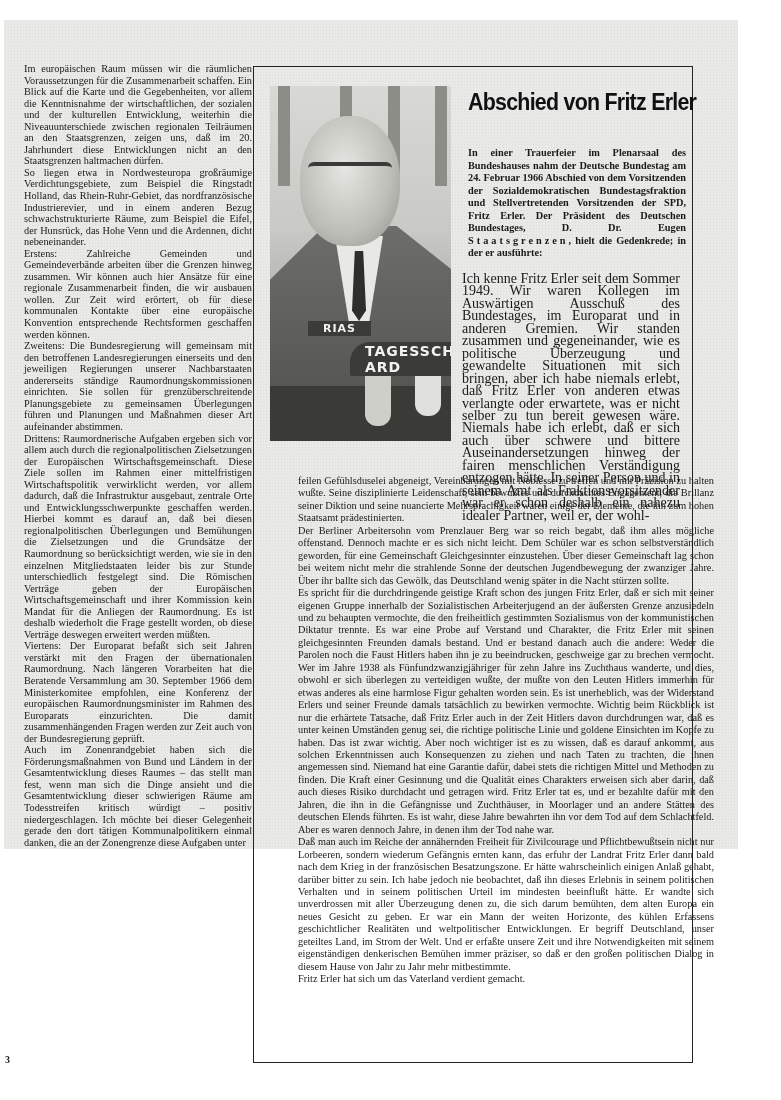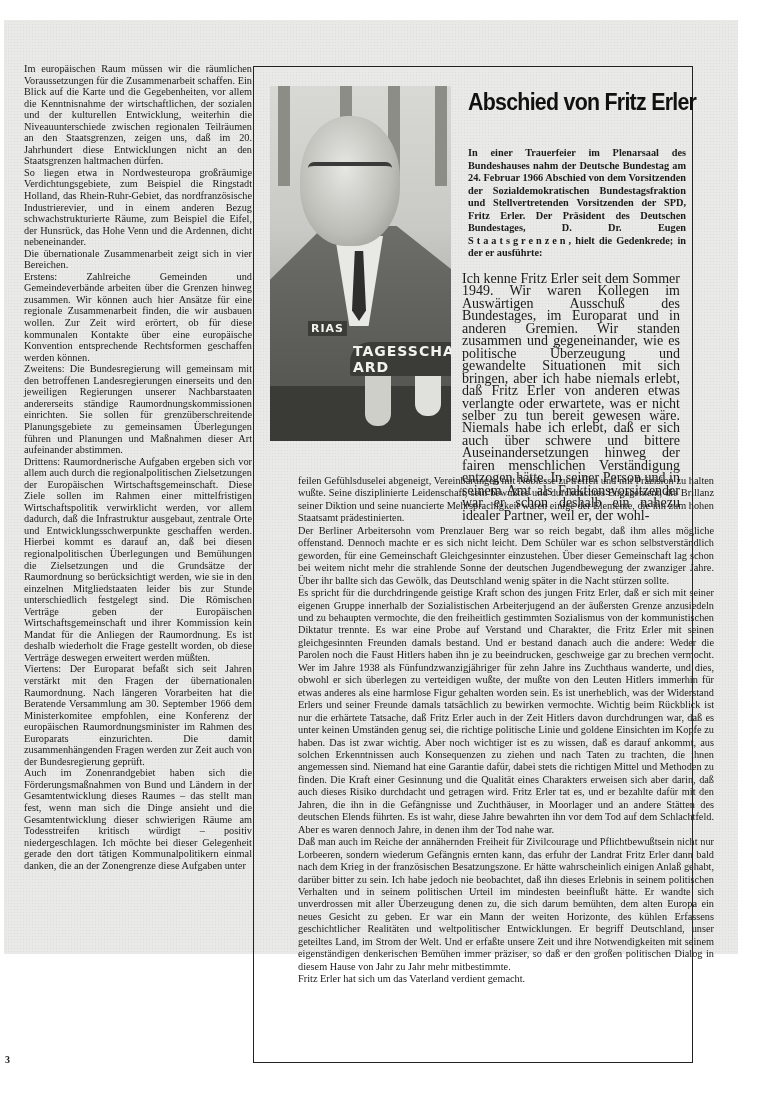--- a/index.html
+++ b/index.html
@@ -3,21 +3,21 @@
 <meta charset="utf-8">
 <style>
   html, body { margin: 0; padding: 0; }
   body {
     width: 781px; height: 1100px; position: relative; overflow: hidden;
     background: #ffffff;
     font-family: "DejaVu Serif", "Liberation Serif", serif;
     color: #1a1a1a;
   }
   .page {
-    position: absolute; left: 4px; top: 20px; width: 734px; height: 934px;
+    position: absolute; left: 4px; top: 20px; width: 734px; height: 829px;
     background: #e9e9e7;
     background-image: radial-gradient(rgba(0,0,0,0.05) 1px, transparent 1px);
     background-size: 3px 3px;
   }
   .left-col {
     position: absolute; left: 20px; top: 43px; width: 228px;
     font-family: "Liberation Serif", serif;
     font-size: 10.3px; line-height: 11.55px; text-align: justify;
     hyphens: manual;
   }
@@ -53,21 +53,21 @@
   .photo .shirt {
     position: absolute; left: 65px; top: 150px; width: 48px; height: 90px;
     background: #e8e8e4; clip-path: polygon(0 0, 100% 0, 70% 100%, 30% 100%);
   }
   .photo .tie {
     position: absolute; left: 82px; top: 165px; width: 14px; height: 70px;
     background: #2e2e2c; clip-path: polygon(20% 0, 80% 0, 100% 85%, 50% 100%, 0 85%);
   }
   .photo .mic-label {
     position: absolute; font-family: "DejaVu Sans", sans-serif; font-weight: bold;
-    color: #f2f2ee; background: #3b3b38; padding: 1px 3px; font-size: 11px; letter-spacing: 1px;
+    color: #f2f2ee; background: #3b3b38; padding: 1px 15px; font-size: 11px; letter-spacing: 1px;
   }
   .photo .mic1 { left: 38px; top: 235px; }
   .photo .mic2 { left: 80px; top: 256px; font-size: 14px; border-radius: 20px 20px 2px 2px; }
   .photo .mic-body {
     position: absolute; width: 26px; height: 60px; border-radius: 12px; background: #cfcfca;
   }
   .photo .table { position: absolute; left: 0; top: 300px; width: 181px; height: 55px; background: #3a3a37; }
   .title {
     position: absolute; left: 214px; top: 22px; width: 220px;
     font-family: "Liberation Sans", sans-serif; font-weight: bold;
@@ -93,21 +93,20 @@
   .body-narrow p, .body-wide p, .intro p { margin: 0; }
 </style>
 </head>
 <body>
 
 <div class="page">
 
   <div class="left-col">
     <p>Im europäischen Raum müssen wir die räumlichen Voraussetzungen für die Zusammenarbeit schaffen. Ein Blick auf die Karte und die Gegebenheiten, vor allem die Kenntnisnahme der wirtschaftlichen, der sozialen und der kulturellen Entwicklung, weiterhin die Niveauunterschiede zwischen regionalen Teilräumen an den Staatsgrenzen, zeigen uns, daß im 20. Jahrhundert diese Entwicklungen nicht an den Staatsgrenzen haltmachen dürfen.</p>
     <p>So liegen etwa in Nordwesteuropa großräumige Verdichtungsgebiete, zum Beispiel die Ringstadt Holland, das Rhein-Ruhr-Gebiet, das nordfranzösische Industrierevier, und in einem anderen Bezug schwachstrukturierte Räume, zum Beispiel die Eifel, der Hunsrück, das Hohe Venn und die Ardennen, dicht nebeneinander.</p>
-    <p>Die übernationale Zusammenarbeit zeigt sich in vier Bereichen.</p>
     <p>Erstens: Zahlreiche Gemeinden und Gemeindeverbände arbeiten über die Grenzen hinweg zusammen. Wir können auch hier Ansätze für eine regionale Zusammenarbeit finden, die wir ausbauen wollen. Zur Zeit wird erörtert, ob für diese kommunalen Kontakte über eine europäische Konvention entsprechende Rechtsformen geschaffen werden können.</p>
     <p>Zweitens: Die Bundesregierung will gemeinsam mit den betroffenen Landesregierungen einerseits und den jeweiligen Regierungen unserer Nachbarstaaten andererseits ständige Raumordnungskommissionen einrichten. Sie sollen für grenzüberschreitende Planungsgebiete zu gemeinsamen Überlegungen führen und Planungen und Maßnahmen dieser Art aufeinander abstimmen.</p>
     <p>Drittens: Raumordnerische Aufgaben ergeben sich vor allem auch durch die regionalpolitischen Zielsetzungen der Europäischen Wirtschaftsgemeinschaft. Diese Ziele sollen im Rahmen einer mittelfristigen Wirtschaftspolitik verwirklicht werden, vor allem dadurch, daß die Infrastruktur ausgebaut, zentrale Orte und Entwicklungsschwerpunkte geschaffen werden. Hierbei kommt es darauf an, daß bei diesen regionalpolitischen Überlegungen und Bemühungen die Zielsetzungen und die Grundsätze der Raumordnung so berücksichtigt werden, wie sie in den einzelnen Mitgliedstaaten leider bis zur Stunde unterschiedlich festgelegt sind. Die Römischen Verträge geben der Europäischen Wirtschaftsgemeinschaft und ihrer Kommission kein Mandat für die Anliegen der Raumordnung. Es ist deshalb wiederholt die Frage gestellt worden, ob diese Verträge deswegen erweitert werden müßten.</p>
     <p>Viertens: Der Europarat befaßt sich seit Jahren verstärkt mit den Fragen der übernationalen Raumordnung. Nach längeren Vorarbeiten hat die Beratende Versammlung am 30. September 1966 dem Ministerkomitee empfohlen, eine Konferenz der europäischen Raumordnungsminister im Rahmen des Europarats einzurichten. Die damit zusammenhängenden Fragen werden zur Zeit auch von der Bundesregierung geprüft.</p>
     <p>Auch im Zonenrandgebiet haben sich die Förderungsmaßnahmen von Bund und Ländern in der Gesamtentwicklung dieses Raumes – das stellt man fest, wenn man sich die Dinge ansieht und die Gesamtentwicklung dieser schwierigen Räume am Todesstreifen kritisch würdigt – positiv niedergeschlagen. Ich möchte bei dieser Gelegenheit gerade den dort tätigen Kommunalpolitikern einmal danken, die an der Zonengrenze diese Aufgaben unter</p>
   </div>
 
   <div class="page-number">3</div>
 
   <div class="box">

